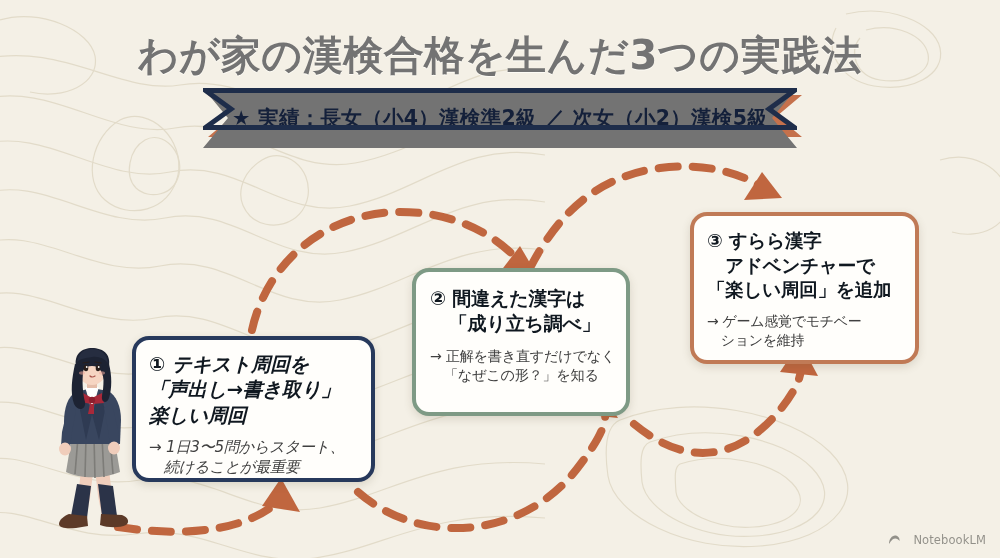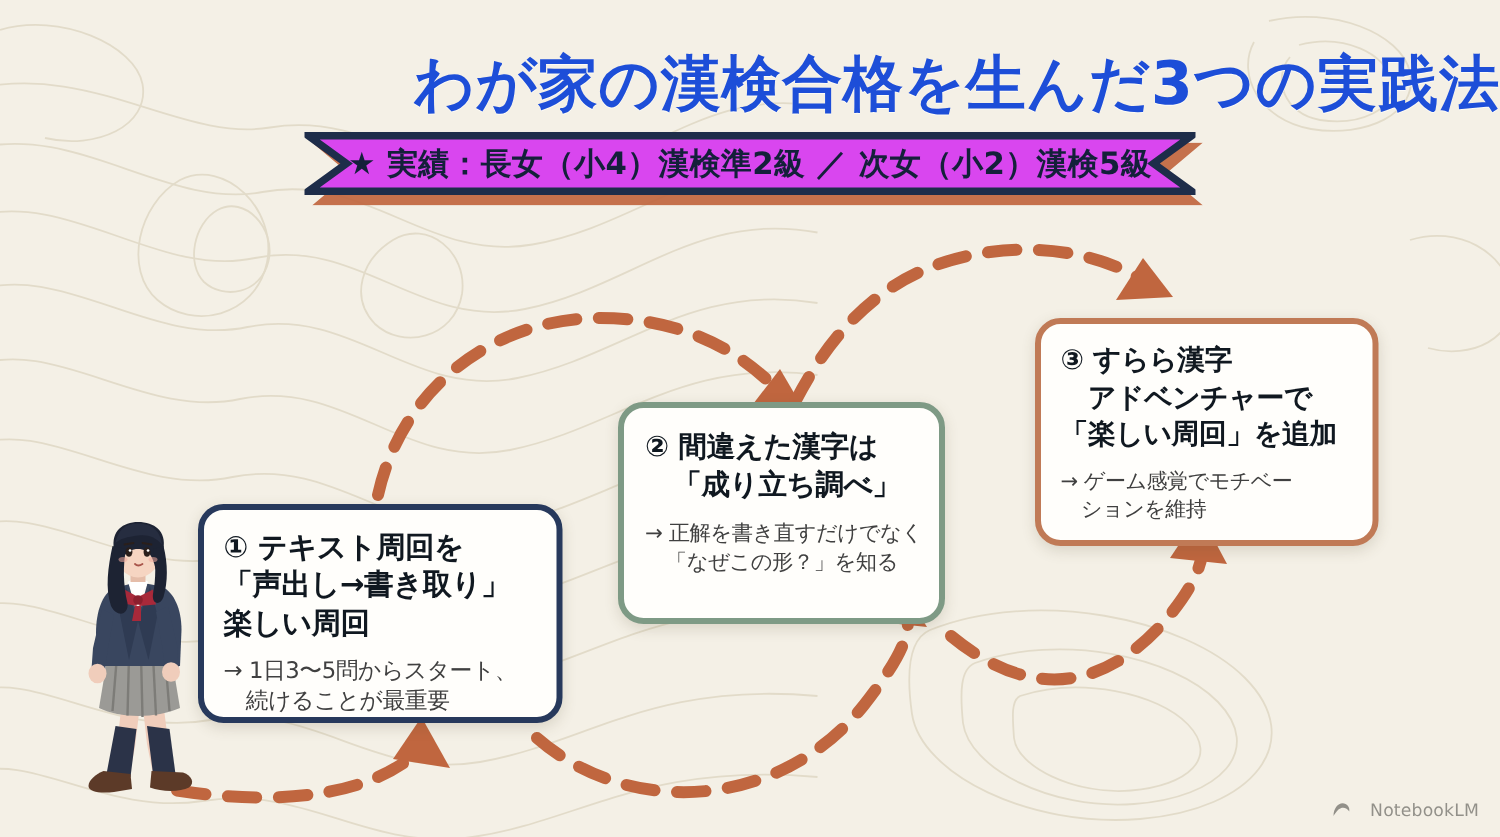--- a/index.html
+++ b/index.html
@@ -22,47 +22,47 @@
     width:1000px; height:558px;
     pointer-events:none;
   }
   #topo path { fill:none; stroke:#e2dbc9; stroke-width:1.2; }
 
   
   #title {
     position:absolute;
     left:0; top:28px;
     width:1000px;
-    text-align:right;
+    text-align:center;
     font-size:40px;
     font-weight:bold;
     letter-spacing:0.5px;
-    color:#1d4ed8;
+    color:#737373;
     text-shadow:0 1px 0 #fdfbf5;
   }
 
   
   #ribbon-wrap {
     position:absolute;
     left:203px; top:88px;
     width:594px; height:42px;
   }
   #ribbon-shadow {
     position:absolute;
     left:5px; top:7px;
     width:594px; height:42px;
     background:#c0663f;
     clip-path:polygon(0% 0%, 4.2% 50%, 0% 100%, 100% 100%, 95.8% 50%, 100% 0%);
     opacity:0.92;
   }
   #ribbon {
     position:absolute;
     left:0; top:0;
-    width:594px; height:42px;
-    background:#d946ef;
+    width:594px; height:60px;
+    background:#737373;
     clip-path:polygon(0% 0%, 4.2% 50%, 0% 100%, 100% 100%, 95.8% 50%, 100% 0%);
     display:flex; align-items:center; justify-content:center;
   }
   #ribbon-border {
     position:absolute;
     left:0; top:0;
     width:594px; height:42px;
     pointer-events:none;
   }
   #ribbon-border polygon { fill:none; stroke:#1e2d4a; stroke-width:5; }
@@ -104,20 +104,21 @@
   .card .detail {
     color:#404040;
     letter-spacing:-0.3px;
   }
 
   #card1 {
     left:132px; top:336px;
     width:243px; height:146px;
     border:4.5px solid #27395c;
     padding:12px 13px 0 13px;
+    font-style:italic;
   }
   #card1 .heading { font-size:19.5px; line-height:1.30; }
   #card1 .detail  { font-size:15.2px; line-height:1.34; margin-top:9px; }
 
   #card2 {
     left:412px; top:268px;
     width:218px; height:148px;
     border:4px solid #7e9a85;
     padding:14px 12px 0 14px;
   }

